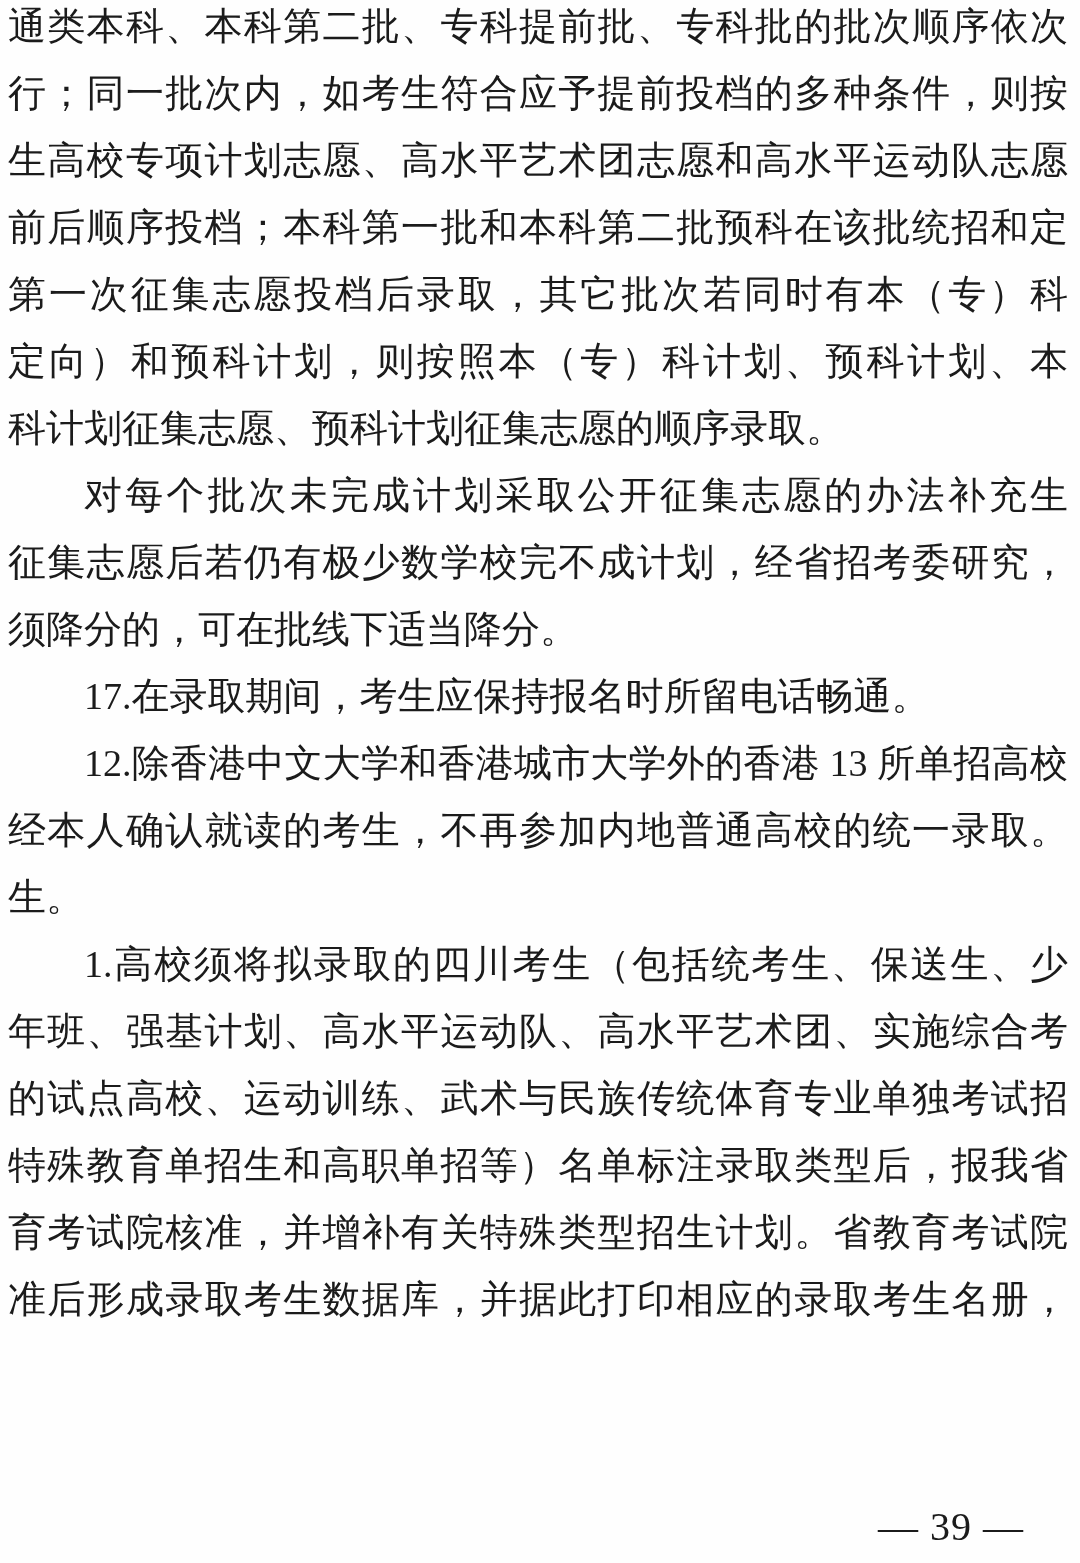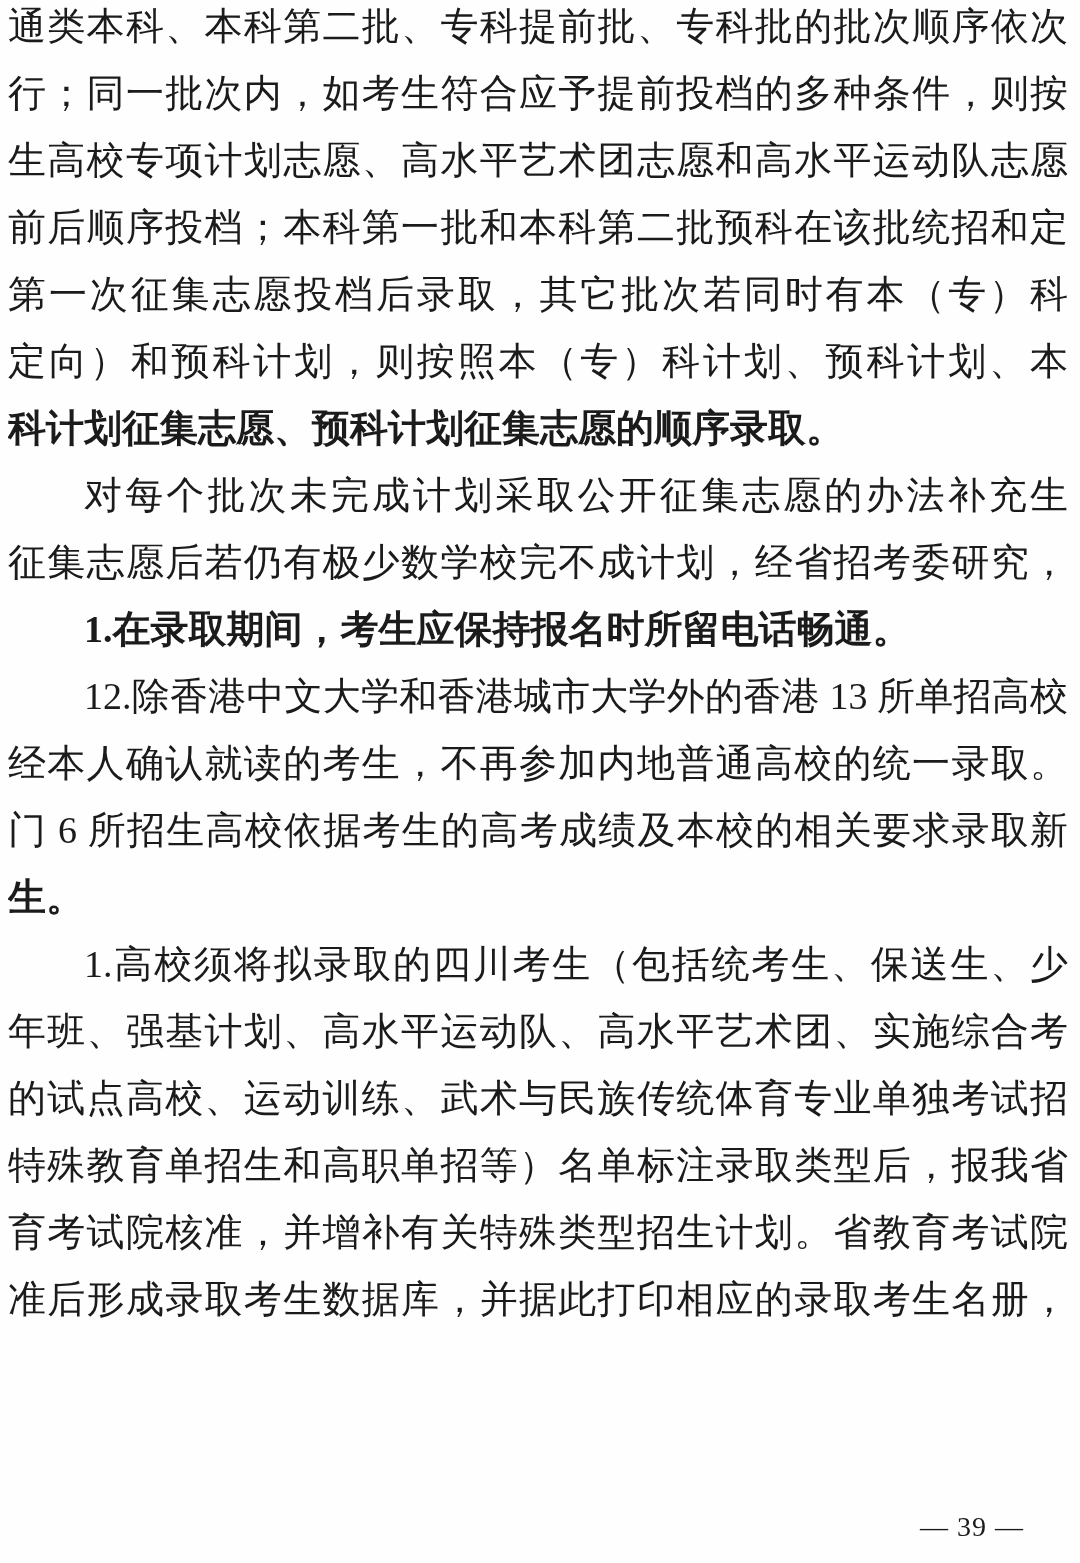--- a/index.html
+++ b/index.html
@@ -27,54 +27,53 @@
     height: 67px;
     text-align: justify;
     text-align-last: justify;
     text-justify: inter-character;
     white-space: normal;
     overflow: hidden;
   }
   .doc-line.para-end {
     text-align: center;
     text-align-last: left;
-    font-weight: bold;
   }
   .doc-line.indent {
     padding-left: 76px;
   }
   .page-number {
     position: absolute;
     right: 56px;
     bottom: 14px;
-    font-size: 28px;
+    font-size: 40px;
     line-height: 44px;
     color: #1b1b1b;
     letter-spacing: 1px;
     margin-left: 39px;
   }
 </style>
 </head>
 <body>
 
 <div class="page">
   <div class="text-block">
       <div class="doc-line">通类本科、本科第二批、专科提前批、专科批的批次顺序依次进</div>
       <div class="doc-line">行；同一批次内，如考生符合应予提前投档的多种条件，则按考</div>
       <div class="doc-line">生高校专项计划志愿、高水平艺术团志愿和高水平运动队志愿的</div>
       <div class="doc-line">前后顺序投档；本科第一批和本科第二批预科在该批统招和定向</div>
       <div class="doc-line">第一次征集志愿投档后录取，其它批次若同时有本（专）科（含</div>
       <div class="doc-line">定向）和预科计划，则按照本（专）科计划、预科计划、本（专）</div>
       <div class="doc-line para-end">科计划征集志愿、预科计划征集志愿的顺序录取。</div>
       <div class="doc-line indent">对每个批次未完成计划采取公开征集志愿的办法补充生源。</div>
       <div class="doc-line">征集志愿后若仍有极少数学校完不成计划，经省招考委研究，确</div>
-      <div class="doc-line indent para-end">1.在录取期间，考生应保持报名时所留电话畅通。</div>
+      <div class="doc-line para-end">须降分的，可在批线下适当降分。</div>
+      <div class="doc-line indent para-end">17.在录取期间，考生应保持报名时所留电话畅通。</div>
       <div class="doc-line indent">12.除香港中文大学和香港城市大学外的香港 13 所单招高校</div>
       <div class="doc-line">经本人确认就读的考生，不再参加内地普通高校的统一录取。澳</div>
-      <div class="doc-line">门 6 所招生高校依据考生的高考成绩及本校的相关要求录取新</div>
       <div class="doc-line para-end">生。</div>
       <div class="doc-line indent">1.高校须将拟录取的四川考生（包括统考生、保送生、少</div>
       <div class="doc-line">年班、强基计划、高水平运动队、高水平艺术团、实施综合考核</div>
       <div class="doc-line">的试点高校、运动训练、武术与民族传统体育专业单独考试招生、</div>
       <div class="doc-line">特殊教育单招生和高职单招等）名单标注录取类型后，报我省教</div>
       <div class="doc-line">育考试院核准，并增补有关特殊类型招生计划。省教育考试院核</div>
       <div class="doc-line">准后形成录取考生数据库，并据此打印相应的录取考生名册，加</div>
     </div>
   <div class="page-number">— 39 —</div>
 </div>

